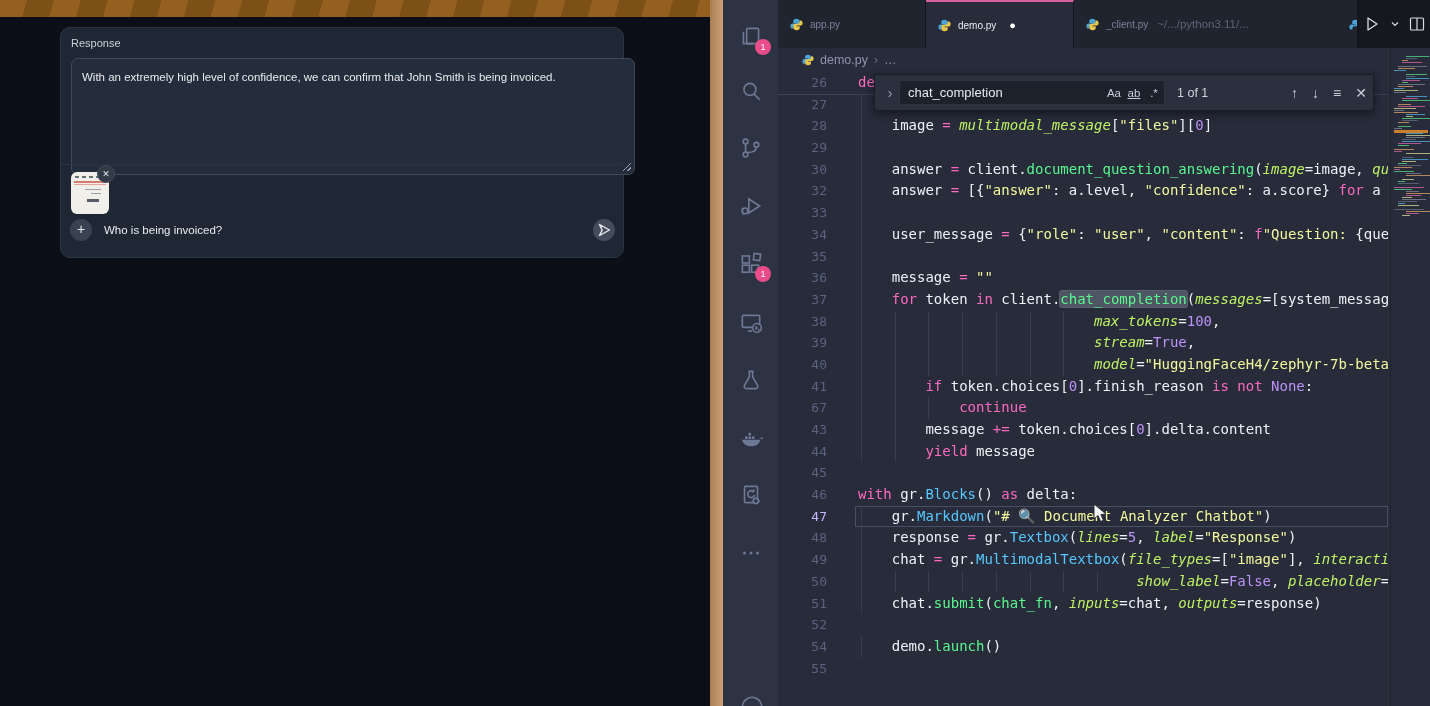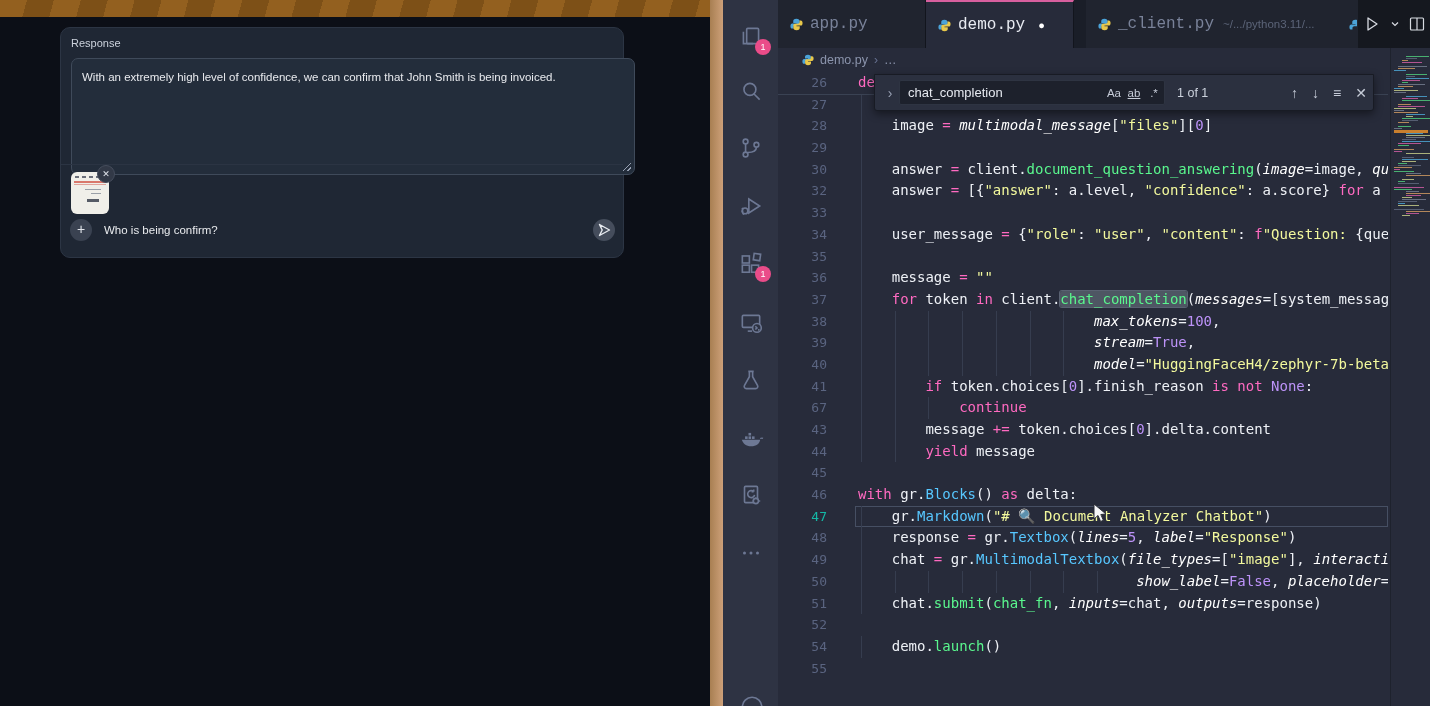--- a/index.html
+++ b/index.html
@@ -45,46 +45,46 @@
   #activity{position:absolute;left:723px;top:0;width:55px;height:706px;background:#2e3343;}
   .act-item{position:absolute;left:15px;width:26px;height:26px;cursor:pointer;}
   .act-item svg{stroke:#6d7894;fill:none;stroke-width:1.5;}
   .badge{position:absolute;right:-7px;bottom:-6px;width:16px;height:16px;border-radius:50%;
          background:#ea4c89;color:#fff;font-size:9px;line-height:16px;text-align:center;}
   
   #editor{position:absolute;left:778px;top:0;width:652px;height:706px;background:#272b3a;}
   #tabbar{position:absolute;left:0;top:0;width:652px;height:48px;background:#1a1e28;}
   .tab{position:absolute;top:0;height:48px;box-sizing:border-box;border-right:1px solid #12151d;
        display:flex;align-items:center;gap:7px;padding:0 12px;cursor:pointer;background:#20242f;}
-  .tab .t-label{font-size:16px;color:#798299;font-family:Liberation Mono, monospace;}
+  .tab .t-label{font-size:10px;color:#798299;}
   .tab.active{background:#272b3a;border-top:2px solid #d75f9e;}
   .tab.active .t-label{color:#e8ebf2;}
   .t-desc{font-size:11.5px;color:#5b6478;margin-left:2px;white-space:nowrap;overflow:hidden;}
   .mod-dot{color:#fff;font-size:11px;margin-left:6px;}
   #tab-actions{position:absolute;left:580px;top:0;width:72px;height:48px;background:#15181f;
       display:flex;align-items:center;gap:8px;padding-left:4px;box-sizing:border-box;}
   #py-sliver{position:absolute;left:571px;top:18px;width:8px;height:13px;overflow:hidden;}
   #breadcrumb{position:absolute;left:0;top:48px;width:612px;height:24px;display:flex;
       align-items:center;gap:6px;padding-left:24px;box-sizing:border-box;}
   #breadcrumb .bc-file{font-size:12.5px;color:#8b94ac;cursor:pointer;}
   #breadcrumb .bc-sep{font-size:12px;color:#667090;}
   #breadcrumb .bc-more{font-size:12.5px;color:#8b94ac;cursor:pointer;}
   
   #code-area{position:absolute;left:0;top:72px;width:610px;height:634px;overflow:hidden;}
   .code-row{position:relative;height:21.7px;line-height:21.7px;
             font-family:"DejaVu Sans Mono",monospace;font-size:14px;}
   .code-row .ln{position:absolute;left:0;width:49px;text-align:right;color:#5a6480;font-size:13px;}
-  .code-row.cur .ln{color:#14b8a6;}
+  .code-row.cur .ln{color:#c4b5fd;}
   .code-row .code{position:absolute;left:80px;white-space:pre;color:#eef1f6;}
   .guide{position:absolute;top:0;bottom:0;width:1px;background:#363d4f;}
   .tk-k,.tk-o{color:#ff6ac1;}
   .tk-f{color:#5af78e;}
   .tk-c{color:#57c7ff;}
   .tk-s{color:#f3f99d;}
-  .tk-p{color:#ffffff;font-style:italic;}
+  .tk-p{color:#bef264;font-style:italic;}
   .tk-n{color:#bd93f9;}
   .tk-h{color:#5af78e;background:#4e5663;box-shadow:0 0 0 1px #5a6272;border-radius:2px;}
   .code-row.cur::before{content:"";position:absolute;left:77px;right:0;top:0;bottom:0;
       border:1px solid #464f63;pointer-events:none;}
   .code-row.sticky{background:#272b3a;box-shadow:0 1px 0 #3a4253;z-index:3;}
   
   #find{position:absolute;left:96px;top:74px;width:500px;height:37px;background:#2b303f;
       border:1px solid #181b24;border-radius:0 0 3px 3px;box-shadow:0 3px 8px rgba(0,0,0,.45);
       z-index:20;display:flex;align-items:center;padding:0 6px;box-sizing:border-box;}
   .find-expand{width:18px;text-align:center;color:#9aa2b5;font-size:14px;cursor:pointer;}
@@ -128,21 +128,21 @@
         <i class="t-g1"></i>
           <i class="t-g2"></i>
           <i class="t-g3"></i>
         <div class="thumb-close">
           <span>✕</span>
         </div>
       </div>
       <div class="plus-btn">
         <span>+</span>
       </div>
-      <div class="question-text">Who is being confirm?</div>
+      <div class="question-text">Who is being invoiced?</div>
       <div class="send-btn">
         <svg width="18" height="18" viewBox="0 0 18 18">
           <path d="M4.5 3.5 L14.5 9 L4.5 14.5 L7.2 9 Z" fill="none" stroke="#e8ebf0" stroke-width="1.4" stroke-linejoin="round"></path>
         </svg>
       </div>
     </div>
   </div>
 
   <div id="strip"></div>
 
@@ -244,21 +244,21 @@
         <span class="t-label">app.py</span>
       </div>
       <div class="tab active" style="left:148px;width:148px">
         <svg class="pyicon" width="13" height="13" viewBox="0 0 12 12">
             <path fill="#4ba3d8" d="M6 .8c-2.4 0-3 1-3 2.2v1.5h3v.6H2c-1 0-1.6.9-1.6 2.4 0 1.4.6 2.3 1.6 2.3h1.2V8.3c0-.9.8-1.6 1.7-1.6h2.4c.9 0 1.6-.7 1.6-1.6V3c0-1.2-.9-2.2-2.9-2.2z"></path>
             <path fill="#e8c84a" d="M6 11.2c2.4 0 3-1 3-2.2V7.5H6v-.6h4c1 0 1.6-.9 1.6-2.4 0-1.4-.6-2.3-1.6-2.3H8.8v1.5c0 .9-.8 1.6-1.7 1.6H4.7c-.9 0-1.6.7-1.6 1.6V9c0 1.2.9 2.2 2.9 2.2z"></path>
           </svg>
         <span class="t-label">demo.py</span>
         <span class="mod-dot">●</span>
       </div>
-      <div class="tab" style="left:308px;width:284px">
+      <div class="tab" style="left:296px;width:284px">
         <svg class="pyicon" width="13" height="13" viewBox="0 0 12 12">
             <path fill="#4ba3d8" d="M6 .8c-2.4 0-3 1-3 2.2v1.5h3v.6H2c-1 0-1.6.9-1.6 2.4 0 1.4.6 2.3 1.6 2.3h1.2V8.3c0-.9.8-1.6 1.7-1.6h2.4c.9 0 1.6-.7 1.6-1.6V3c0-1.2-.9-2.2-2.9-2.2z"></path>
             <path fill="#e8c84a" d="M6 11.2c2.4 0 3-1 3-2.2V7.5H6v-.6h4c1 0 1.6-.9 1.6-2.4 0-1.4-.6-2.3-1.6-2.3H8.8v1.5c0 .9-.8 1.6-1.7 1.6H4.7c-.9 0-1.6.7-1.6 1.6V9c0 1.2.9 2.2 2.9 2.2z"></path>
           </svg>
         <span class="t-label">_client.py</span>
         <span class="t-desc">~/.../python3.11/...</span>
       </div>
       <div id="py-sliver">
         <svg width="13" height="13" viewBox="0 0 12 12">
             <path fill="#4ba3d8" d="M6 .8c-2.4 0-3 1-3 2.2v1.5h3v.6H2c-1 0-1.6.9-1.6 2.4 0 1.4.6 2.3 1.6 2.3h1.2V8.3c0-.9.8-1.6 1.7-1.6h2.4c.9 0 1.6-.7 1.6-1.6V3c0-1.2-.9-2.2-2.9-2.2z"></path>

